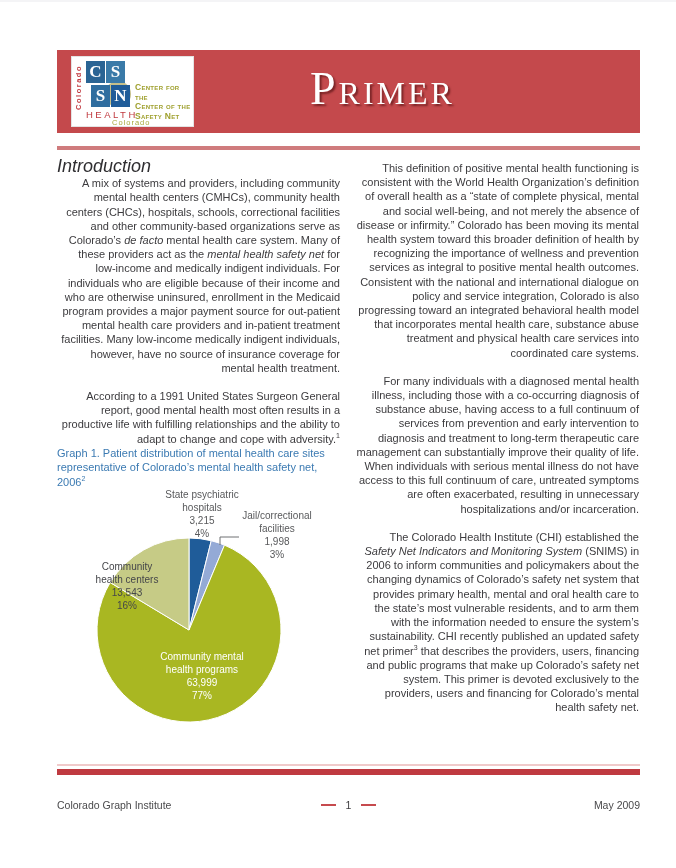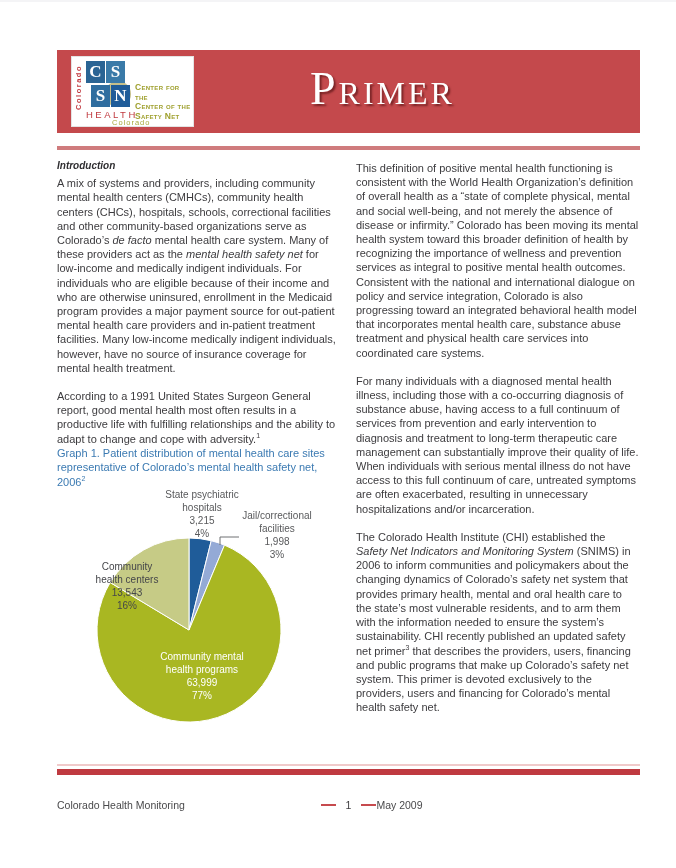--- a/index.html
+++ b/index.html
@@ -24,38 +24,38 @@
 
   
   .title-rule{margin:0 36px 0 57px;height:2px;background:#cf7b7d;}
   .title-rule.first{margin-top:13px;}
   .doc-title{margin:3px 36px 3px 57px;font-family:"Liberation Serif",serif;font-variant:small-caps;font-weight:600;font-size:18.5px;line-height:24px;letter-spacing:0.6px;color:#2b2528;}
 
   
   .columns{margin:9px 36px 0 57px;display:flex;gap:16px;height:605px;overflow:hidden;}
   .col{width:283px;font-size:11px;line-height:14.2px;}
   .col p{margin:0;}
-  .intro{margin:0 0 3px 0;font-size:10px;font-style:italic;font-weight:bold;color:#2f2e31;}
-  .para{margin-top:2px;}
+  .intro{margin:0 0 3px 0;font-size:18px;font-style:italic;font-weight:normal;color:#2f2e31;}
+  .para{margin-top:2px;text-align:right;}
   .para + .para{margin-top:14px;}
   .col.right .para:first-child{margin-top:2px;}
   .caption{margin-top:14px;color:#3b7ab2;font-size:11px;line-height:14.5px;}
   sup{font-size:7px;line-height:0;}
   em{}
 
   
   .pie-svg{display:block;margin:0 0 0 -8px;}
   .pie-label{font-family:"Liberation Sans",sans-serif;font-size:10px;}
 
   
   .rule-thin{margin:0 36px 3px 57px;height:2px;background:#f0caca;}
   .rule-thick{margin:0 36px 0 57px;height:6px;background:#bf3a40;}
   .footer{margin:24px 36px 0 57px;display:flex;align-items:center;font-size:10.5px;color:#4a4a4c;}
   .footer .left{flex:1;}
-  .footer .right{flex:1;}
+  .footer .right{flex:1;text-align:right;}
   .footer .pageno{display:flex;align-items:center;gap:10px;color:#3c3b3e;}
   .dash{display:inline-block;width:15px;height:2px;background:#c64a4e;}
 </style>
 </head>
 <body>
 
 <div class="page">
 
   <div class="banner">
     <div class="logo-box">
@@ -119,21 +119,21 @@
       <p class="para"><span>This definition of positive mental health functioning is consistent with the World Health Organization’s definition of overall health as a “state of complete physical, mental and social well-being, and not merely the absence of disease or infirmity.” Colorado has been moving its mental health system toward this broader definition of health by recognizing the importance of wellness and prevention services as integral to positive mental health outcomes. Consistent with the national and international dialogue on policy and service integration, Colorado is also progressing toward an integrated behavioral health model that incorporates mental health care, substance abuse treatment and physical health care services into coordinated care systems.</span></p>
       <p class="para"><span>For many individuals with a diagnosed mental health illness, including those with a co-occurring diagnosis of substance abuse, having access to a full continuum of services from prevention and early intervention to diagnosis and treatment to long-term therapeutic care management can substantially improve their quality of life. When individuals with serious mental illness do not have access to this full continuum of care, untreated symptoms are often exacerbated, resulting in unnecessary hospitalizations and/or incarceration.</span></p>
       <p class="para"><span>The Colorado Health Institute (CHI) established the </span><em>Safety Net Indicators and Monitoring System</em><span> (SNIMS) in 2006 to inform communities and policymakers about the changing dynamics of Colorado’s safety net system that provides primary health, mental and oral health care to the state’s most vulnerable residents, and to arm them with the information needed to ensure the system’s sustainability. CHI recently published an updated safety net primer</span><sup>3</sup><span> that describes the providers, users, financing and public programs that make up Colorado’s safety net system. This primer is devoted exclusively to the providers, users and financing for Colorado’s mental health safety net.</span></p>
     </div>
   </div>
 
   <div class="rule-thin"></div>
   <div class="rule-thick"></div>
 
   <div class="footer">
-    <span class="left">Colorado Health Monitoring</span>
+    <span class="left">Colorado Graph Institute</span>
     <span class="pageno">
       <span class="dash"></span>
       <span>1</span>
       <span class="dash"></span>
     </span>
     <span class="right">May 2009</span>
   </div>
 
 </div>
 

